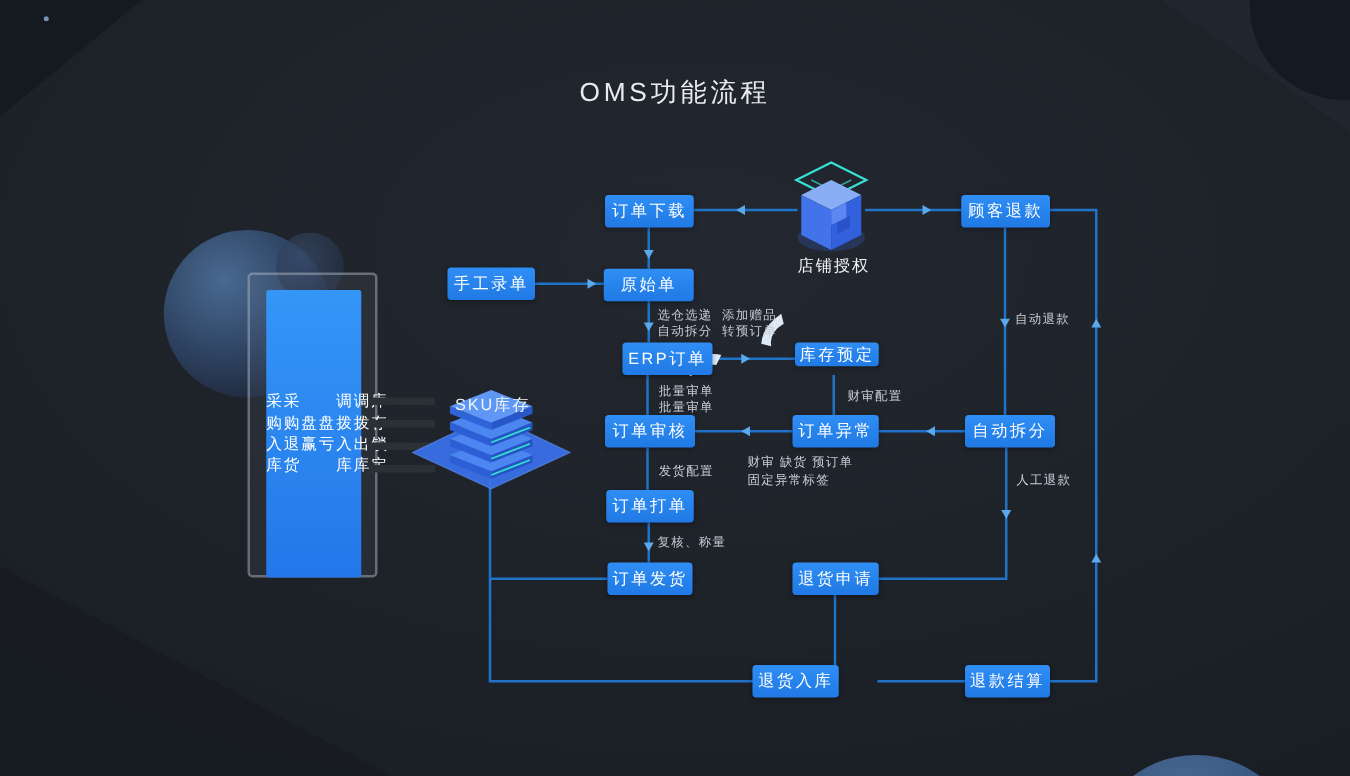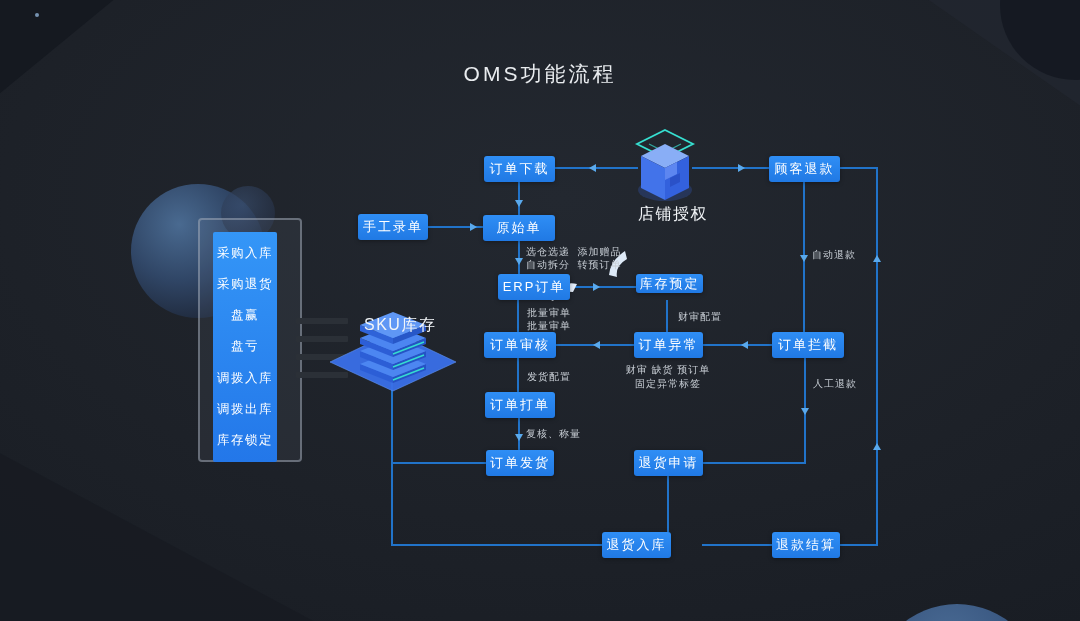--- a/index.html
+++ b/index.html
@@ -24,30 +24,30 @@
   .title{position:absolute;left:0;right:0;top:60px;text-align:center;color:#e9ecef;
     font-size:21px;letter-spacing:3px;font-weight:500;}
   
   .node{position:absolute;display:flex;align-items:center;justify-content:center;
     background:linear-gradient(180deg,#2f8ef5 0%,#2079e4 100%);
     color:#fff;font-size:13px;letter-spacing:2px;border-radius:3px;
     box-shadow:0 1px 4px rgba(0,0,0,.35);}
   
   .panel-outer{position:absolute;left:198px;top:218px;width:100px;height:240px;border-radius:4px;
     border:2px solid rgba(165,175,190,.5);background:rgba(140,150,165,.10);}
-  .panel-inner{position:absolute;left:213px;top:232px;width:64px;height:218px;border-radius:2px;
+  .panel-inner{position:absolute;left:213px;top:232px;width:76px;height:218px;border-radius:2px;
     background:linear-gradient(180deg,#3496f7 0%,#2377e9 100%);
-    display:flex;flex-direction:column;justify-content:space-around;align-items:center;padding:6px 0;}
+    display:flex;flex-direction:row;justify-content:space-around;align-items:center;padding:6px 0;}
   .panel-item{color:#fff;font-size:12.5px;letter-spacing:1.5px;}
   .bar{position:absolute;left:296px;width:52px;height:6px;background:#2b3037;border-radius:1px;}
   
   .lbl{position:absolute;font-size:10px;color:#c8ced5;letter-spacing:1px;white-space:pre;}
-  .lbl.center{text-align:center;}
+  .lbl.center{}
   
-  .icon-caption{position:absolute;color:#f2f5f8;font-size:16px;letter-spacing:1.5px;}
+  .icon-caption{position:absolute;color:#f2f5f8;font-size:13px;letter-spacing:1.5px;}
   svg{display:block;}
   .lines{position:absolute;left:0;top:0;}
 </style>
 </head>
 <body>
 
 <div class="stage">
 
   <div class="facet-tl"></div>
   <div class="facet-tr"></div>
@@ -158,21 +158,21 @@
   </svg>
 
   <div class="node" style="left:484px;top:156px;width:71px;height:26px">订单下载</div>
   <div class="node" style="left:769px;top:156px;width:71px;height:26px">顾客退款</div>
   <div class="node" style="left:358px;top:214px;width:70px;height:26px">手工录单</div>
   <div class="node" style="left:483px;top:215px;width:72px;height:26px">原始单</div>
   <div class="node" style="left:498px;top:274px;width:72px;height:26px">ERP订单</div>
   <div class="node" style="left:636px;top:274px;width:67px;height:19px">库存预定</div>
   <div class="node" style="left:484px;top:332px;width:72px;height:26px">订单审核</div>
   <div class="node" style="left:634px;top:332px;width:69px;height:26px">订单异常</div>
-  <div class="node" style="left:772px;top:332px;width:72px;height:26px">订单拦截</div>
+  <div class="node" style="left:772px;top:332px;width:72px;height:26px">自动拆分</div>
   <div class="node" style="left:485px;top:392px;width:70px;height:26px">订单打单</div>
   <div class="node" style="left:486px;top:450px;width:68px;height:26px">订单发货</div>
   <div class="node" style="left:634px;top:450px;width:69px;height:26px">退货申请</div>
   <div class="node" style="left:602px;top:532px;width:69px;height:26px">退货入库</div>
   <div class="node" style="left:772px;top:532px;width:68px;height:26px">退款结算</div>
 
   <div class="lbl" style="left:526px;top:245px">选仓选递  添加赠品</div>
   <div class="lbl" style="left:526px;top:258px">自动拆分  转预订单</div>
   <div class="lbl" style="left:527px;top:306px">批量审单</div>
   <div class="lbl" style="left:527px;top:319px">批量审单</div>

